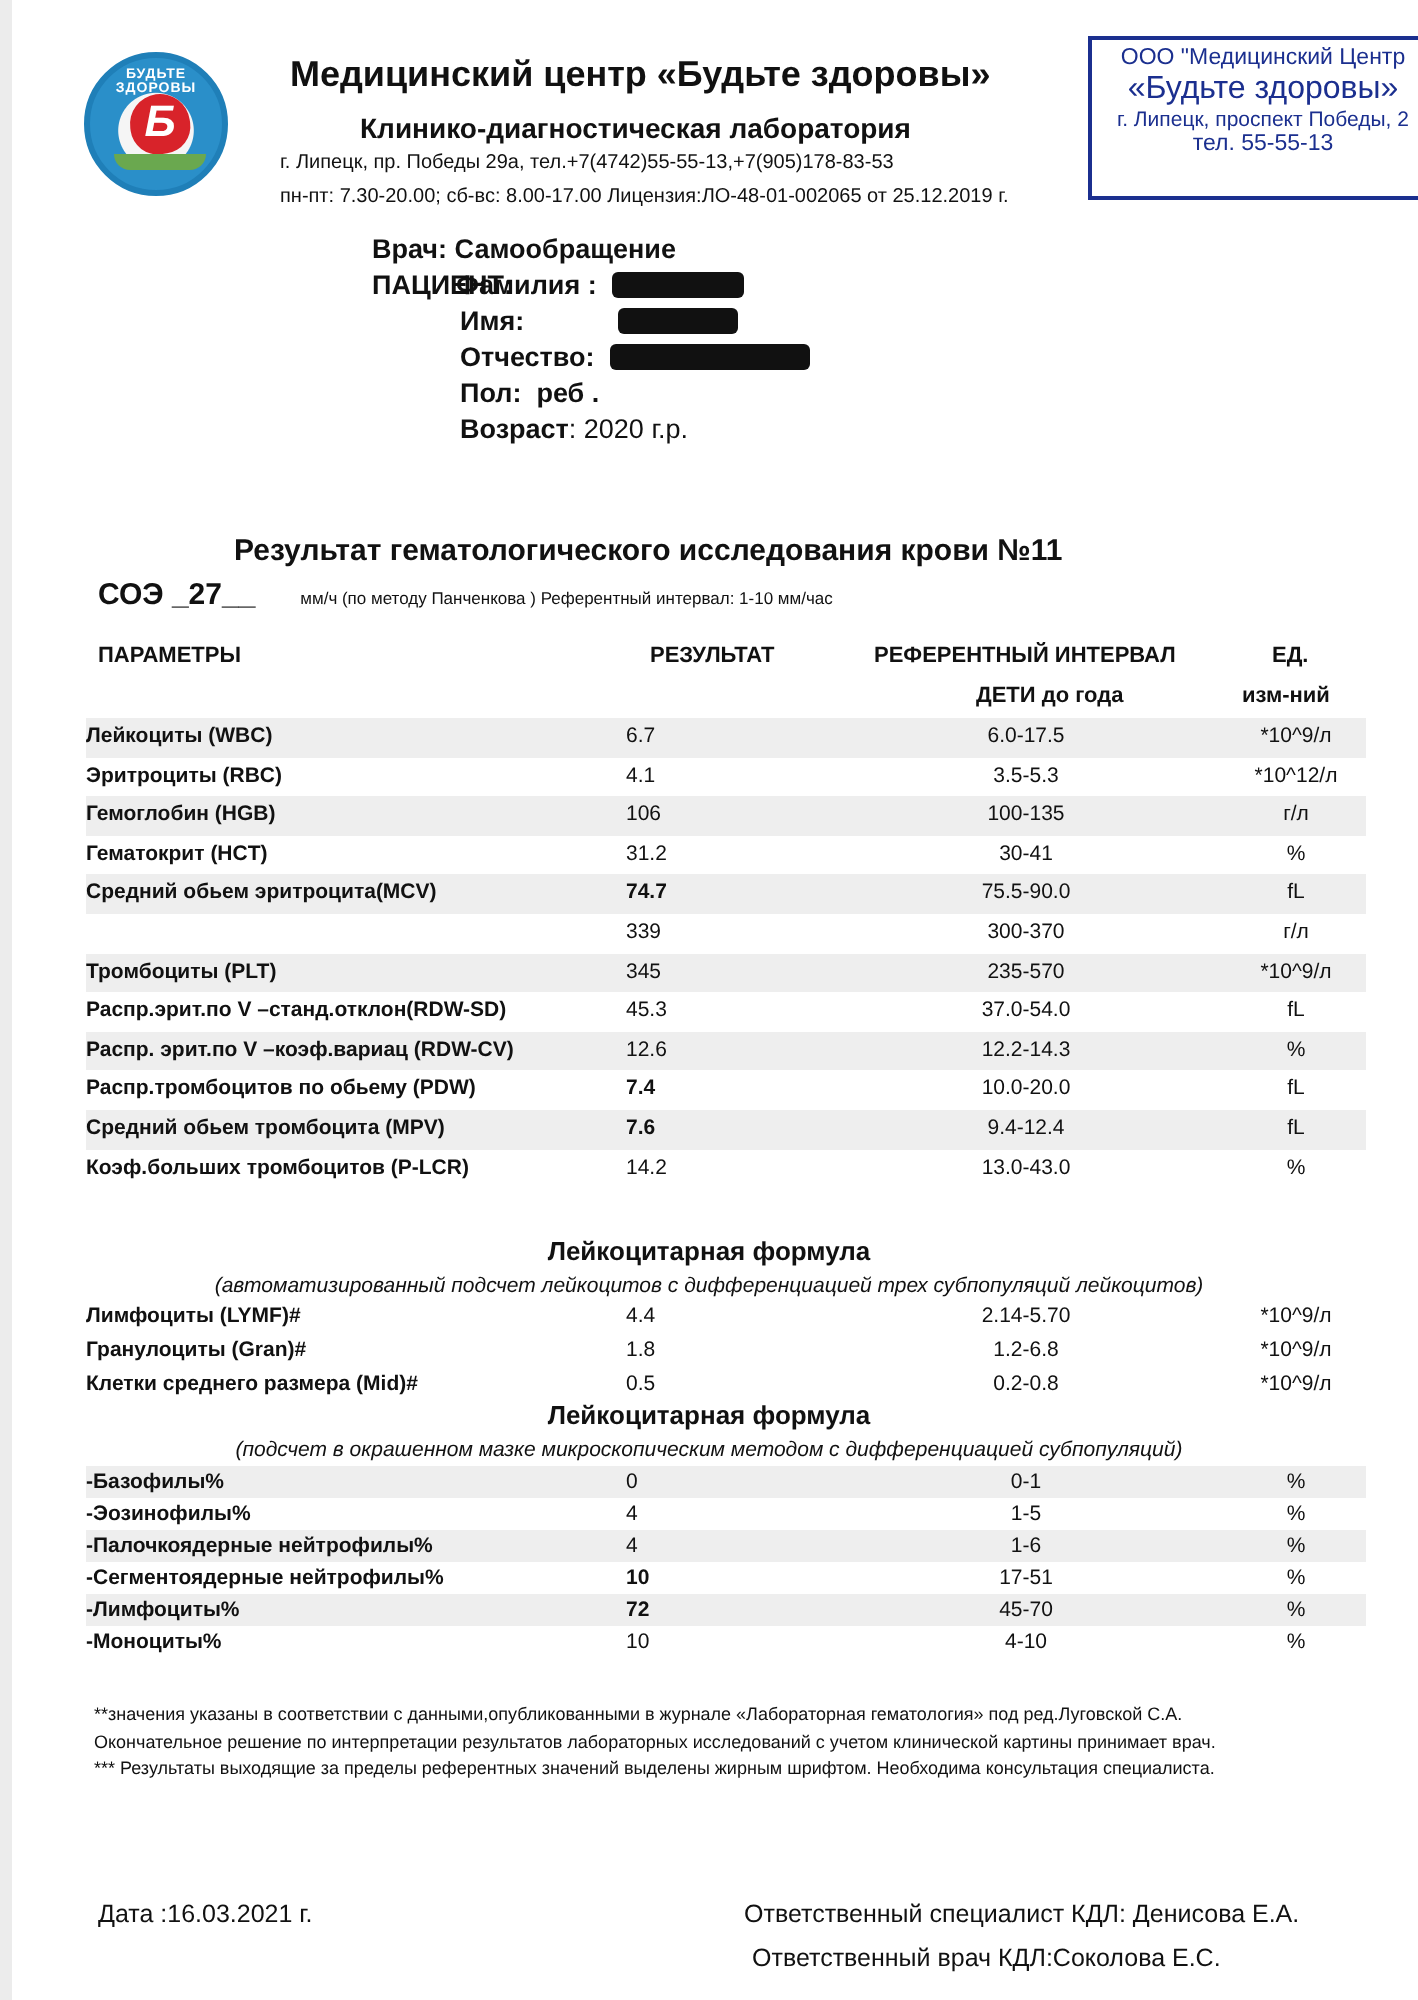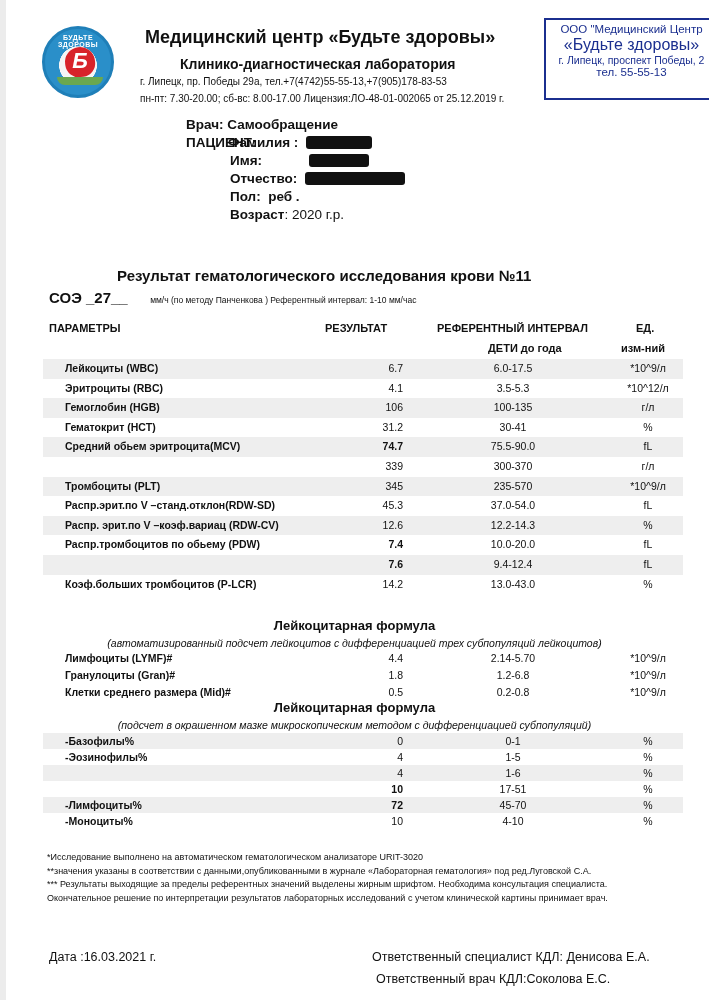--- a/index.html
+++ b/index.html
@@ -40,22 +40,22 @@
   .esr .big { font-size: 15px; font-weight: bold; }
   .esr .small { font-size: 8.5px; margin-left: 18px; }
 
   
   .thead { position: absolute; top: 320px; left: 49px; width: 640px; height: 40px; font-size: 11px; font-weight: bold; }
   .thead div { position: absolute; white-space: nowrap; }
 
   .tbl { position: absolute; left: 43px; width: 640px; }
   .trow { position: relative; height: 19.6px; font-size: 10.5px; line-height: 19.6px; }
   .trow:nth-child(odd) { background: #eeeeee; }
-  .trow .c-name { position: absolute; left: 22px; font-weight: bold; white-space: nowrap; }
-  .trow .c-res { position: absolute; left: 270px; width: 90px; text-align: right; }
+  .trow .c-name { position: absolute; left: 0; font-weight: bold; white-space: nowrap; }
+  .trow .c-res { position: absolute; left: 270px; width: 90px; text-align: left; }
   .trow .c-ref { position: absolute; left: 410px; width: 120px; text-align: center; }
   .trow .c-unit { position: absolute; left: 565px; width: 80px; text-align: center; }
   .bold { font-weight: bold; }
 
   .sec-title { position: absolute; left: 0; width: 709px; text-align: center; font-size: 13px; font-weight: bold; }
   .sec-sub { position: absolute; left: 0; width: 709px; text-align: center; font-size: 10.5px; font-style: italic; }
 
   .tbl2 .trow { height: 17px; line-height: 17px; }
   .tbl2 .trow:nth-child(odd) { background: transparent; }
   .tbl3 .trow { height: 16px; line-height: 17.5px; }
@@ -188,20 +188,21 @@
       <span class="c-ref">12.2-14.3</span>
       <span class="c-unit">%</span>
     </div>
   <div class="trow">
       <span class="c-name">Распр.тромбоцитов по обьему (PDW)</span>
       <span class="c-res bold">7.4</span>
       <span class="c-ref">10.0-20.0</span>
       <span class="c-unit">fL</span>
     </div>
   <div class="trow">
+      <span class="c-name"> Средний обьем тромбоцита (MPV)</span>
       <span class="c-res bold">7.6</span>
       <span class="c-ref">9.4-12.4</span>
       <span class="c-unit">fL</span>
     </div>
   <div class="trow">
       <span class="c-name">Коэф.больших тромбоцитов (P-LCR)</span>
       <span class="c-res">14.2</span>
       <span class="c-ref">13.0-43.0</span>
       <span class="c-unit">%</span>
     </div>
@@ -239,45 +240,46 @@
       <span class="c-ref">0-1</span>
       <span class="c-unit">%</span>
     </div>
   <div class="trow">
       <span class="c-name">-Эозинофилы%</span>
       <span class="c-res">4</span>
       <span class="c-ref">1-5</span>
       <span class="c-unit">%</span>
     </div>
   <div class="trow">
+      <span class="c-name">-Палочкоядерные нейтрофилы%</span>
       <span class="c-res">4</span>
       <span class="c-ref">1-6</span>
       <span class="c-unit">%</span>
     </div>
   <div class="trow">
+      <span class="c-name">-Сегментоядерные нейтрофилы%</span>
       <span class="c-res bold">10</span>
       <span class="c-ref">17-51</span>
       <span class="c-unit">%</span>
     </div>
   <div class="trow">
       <span class="c-name"> -Лимфоциты%</span>
       <span class="c-res bold">72</span>
       <span class="c-ref">45-70</span>
       <span class="c-unit">%</span>
     </div>
   <div class="trow">
       <span class="c-name">-Моноциты%</span>
       <span class="c-res">10</span>
       <span class="c-ref">4-10</span>
       <span class="c-unit">%</span>
     </div>
 </div>
 
 <div class="comments">
-  <div>*Исследование выполнено на  автоматическом гематологическом анализаторе URIT-3020</div>
   <div>**значения указаны в соответствии с данными,опубликованными в журнале  «Лабораторная гематология» под ред.Луговской С.А.</div>
+  <div>Окончательное решение по интерпретации результатов лабораторных исследований с учетом клинической картины принимает врач.</div>
   <div>*** Результаты выходящие за пределы референтных значений выделены жирным шрифтом. Необходима консультация специалиста.</div>
-  <div>Окончательное решение по интерпретации результатов лабораторных исследований с учетом клинической картины принимает врач.</div>
 </div>
 
 <div class="date">Дата :16.03.2021 г.</div>
 <div class="sig1">Ответственный специалист КДЛ: Денисова Е.А.</div>
 <div class="sig2">Ответственный врач КДЛ:Соколова Е.С.</div>
 
 </body></html>

